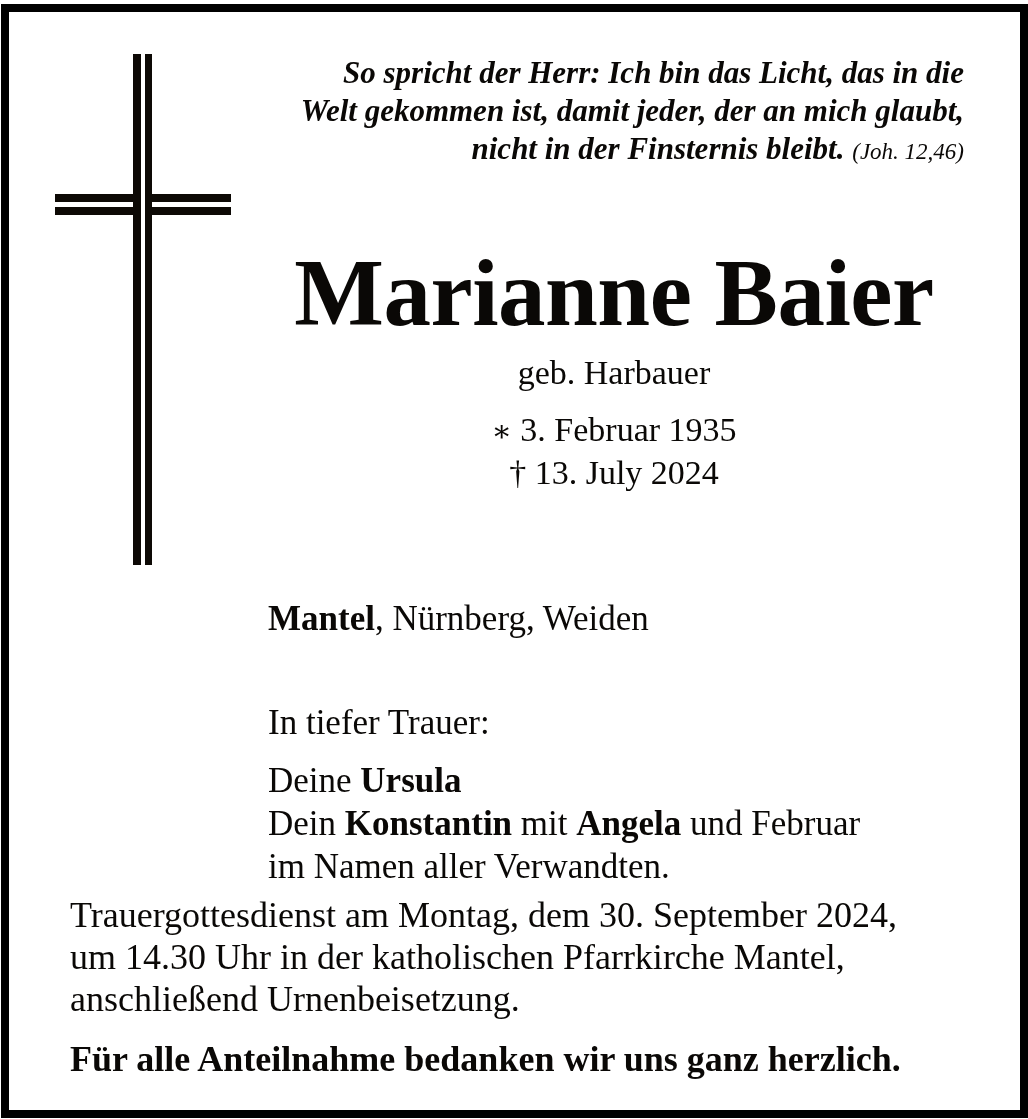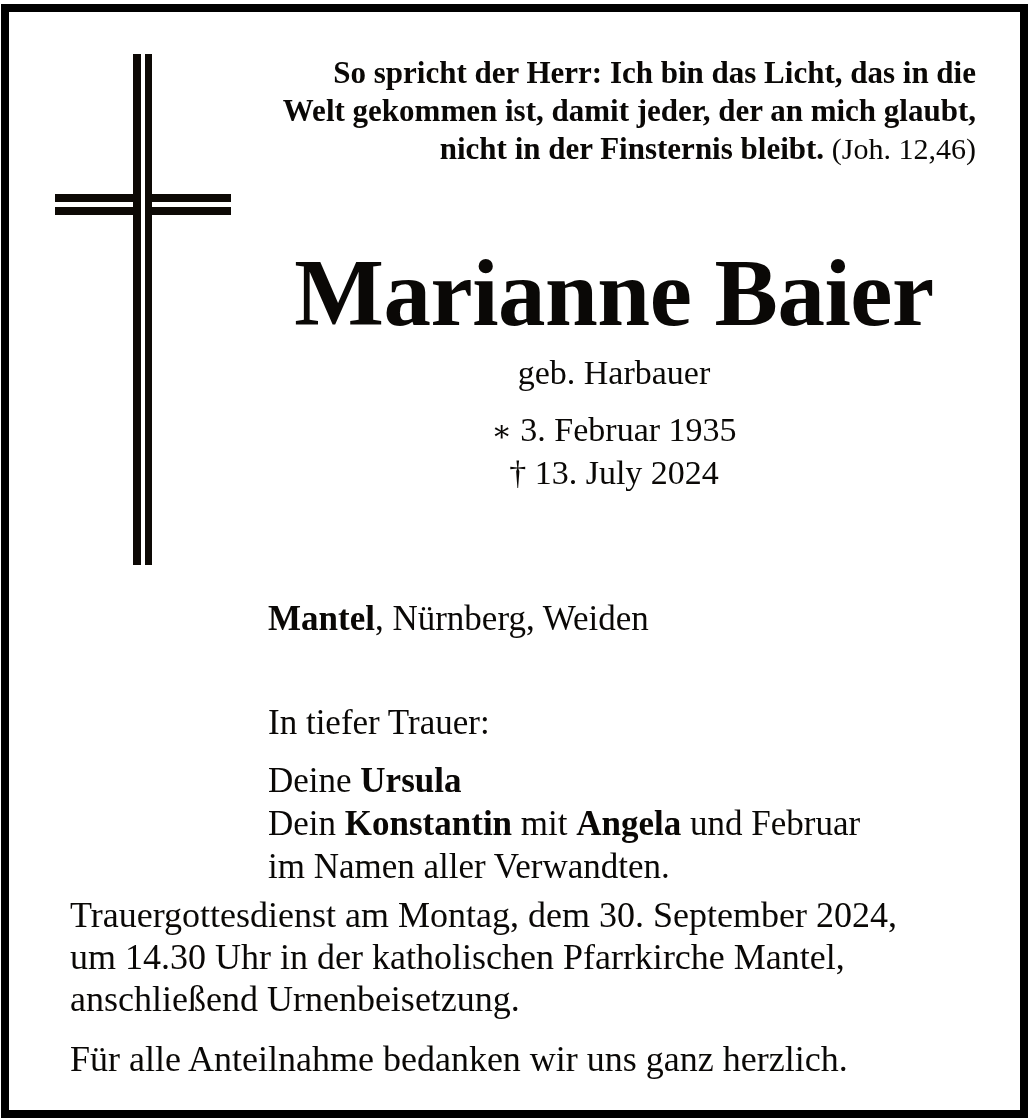--- a/index.html
+++ b/index.html
@@ -2,22 +2,22 @@
 <html><head>
 <meta charset="utf-8">
 <style>
   html, body { margin: 0; padding: 0; background: #ffffff; }
   body { width: 1028px; height: 1119px; position: relative; overflow: hidden;
          font-family: "Liberation Serif", "DejaVu Serif", serif; color: #0a0806; }
   .frame { position: absolute; left: 1px; top: 4px; width: 1027px; height: 1114px;
            box-sizing: border-box; border: 8px solid #000; border-top-width: 8px; background: #fff; }
   .bar { position: absolute; background: #0d0905; }
   .line { position: absolute; white-space: nowrap; line-height: 1; }
-  .quote { font-weight: bold; font-size: 31px; right: 52px; text-align: center; }
-  .quote .ref { font-weight: normal; font-size: 30px; }
+  .quote { font-weight: bold; font-style: italic; font-size: 31px; right: 64px; text-align: center; }
+  .quote .ref { font-weight: normal; font-size: 23px; }
   .name { font-weight: bold; font-size: 95px; left: 0; width: 1228px; text-align: center; letter-spacing: -0.5px; }
   .center { left: 0; width: 1228px; text-align: center; font-size: 34px; }
   .body36 { font-size: 35px; left: 268px; margin-top: 34px; }
   .bottom { font-size: 36px; left: 70px; }
   b { font-weight: bold; }
 </style>
 </head>
 <body>
 
 <div class="frame"></div>
@@ -48,13 +48,13 @@
 <div class="line body36" style="top:567px;"><b>Mantel</b><span>, Nürnberg, Weiden</span></div>
 
 <div class="line body36" style="top:671px;text-align:center;">In tiefer Trauer:</div>
 <div class="line body36" style="top:729px;"><span>Deine </span><b>Ursula</b></div>
 <div class="line body36" style="top:772px;"><span>Dein </span><b>Konstantin</b><span> mit </span><b>Angela</b><span> und Februar</span></div>
 <div class="line body36" style="top:815px;">im Namen aller Verwandten.</div>
 
 <div class="line bottom" style="top:897px;">Trauergottesdienst am Montag, dem 30. September 2024,</div>
 <div class="line bottom" style="top:939px;">um 14.30 Uhr in der katholischen Pfarrkirche Mantel,</div>
 <div class="line bottom" style="top:981px;">anschließend Urnenbeisetzung.</div>
-<div class="line bottom" style="top:1041px;">Für alle Anteilnahme bedanken wir uns ganz herzlich.</div>
+<div class="line bottom" style="top:1041px;font-weight:bold;">Für alle Anteilnahme bedanken wir uns ganz herzlich.</div>
 
 </body></html>

